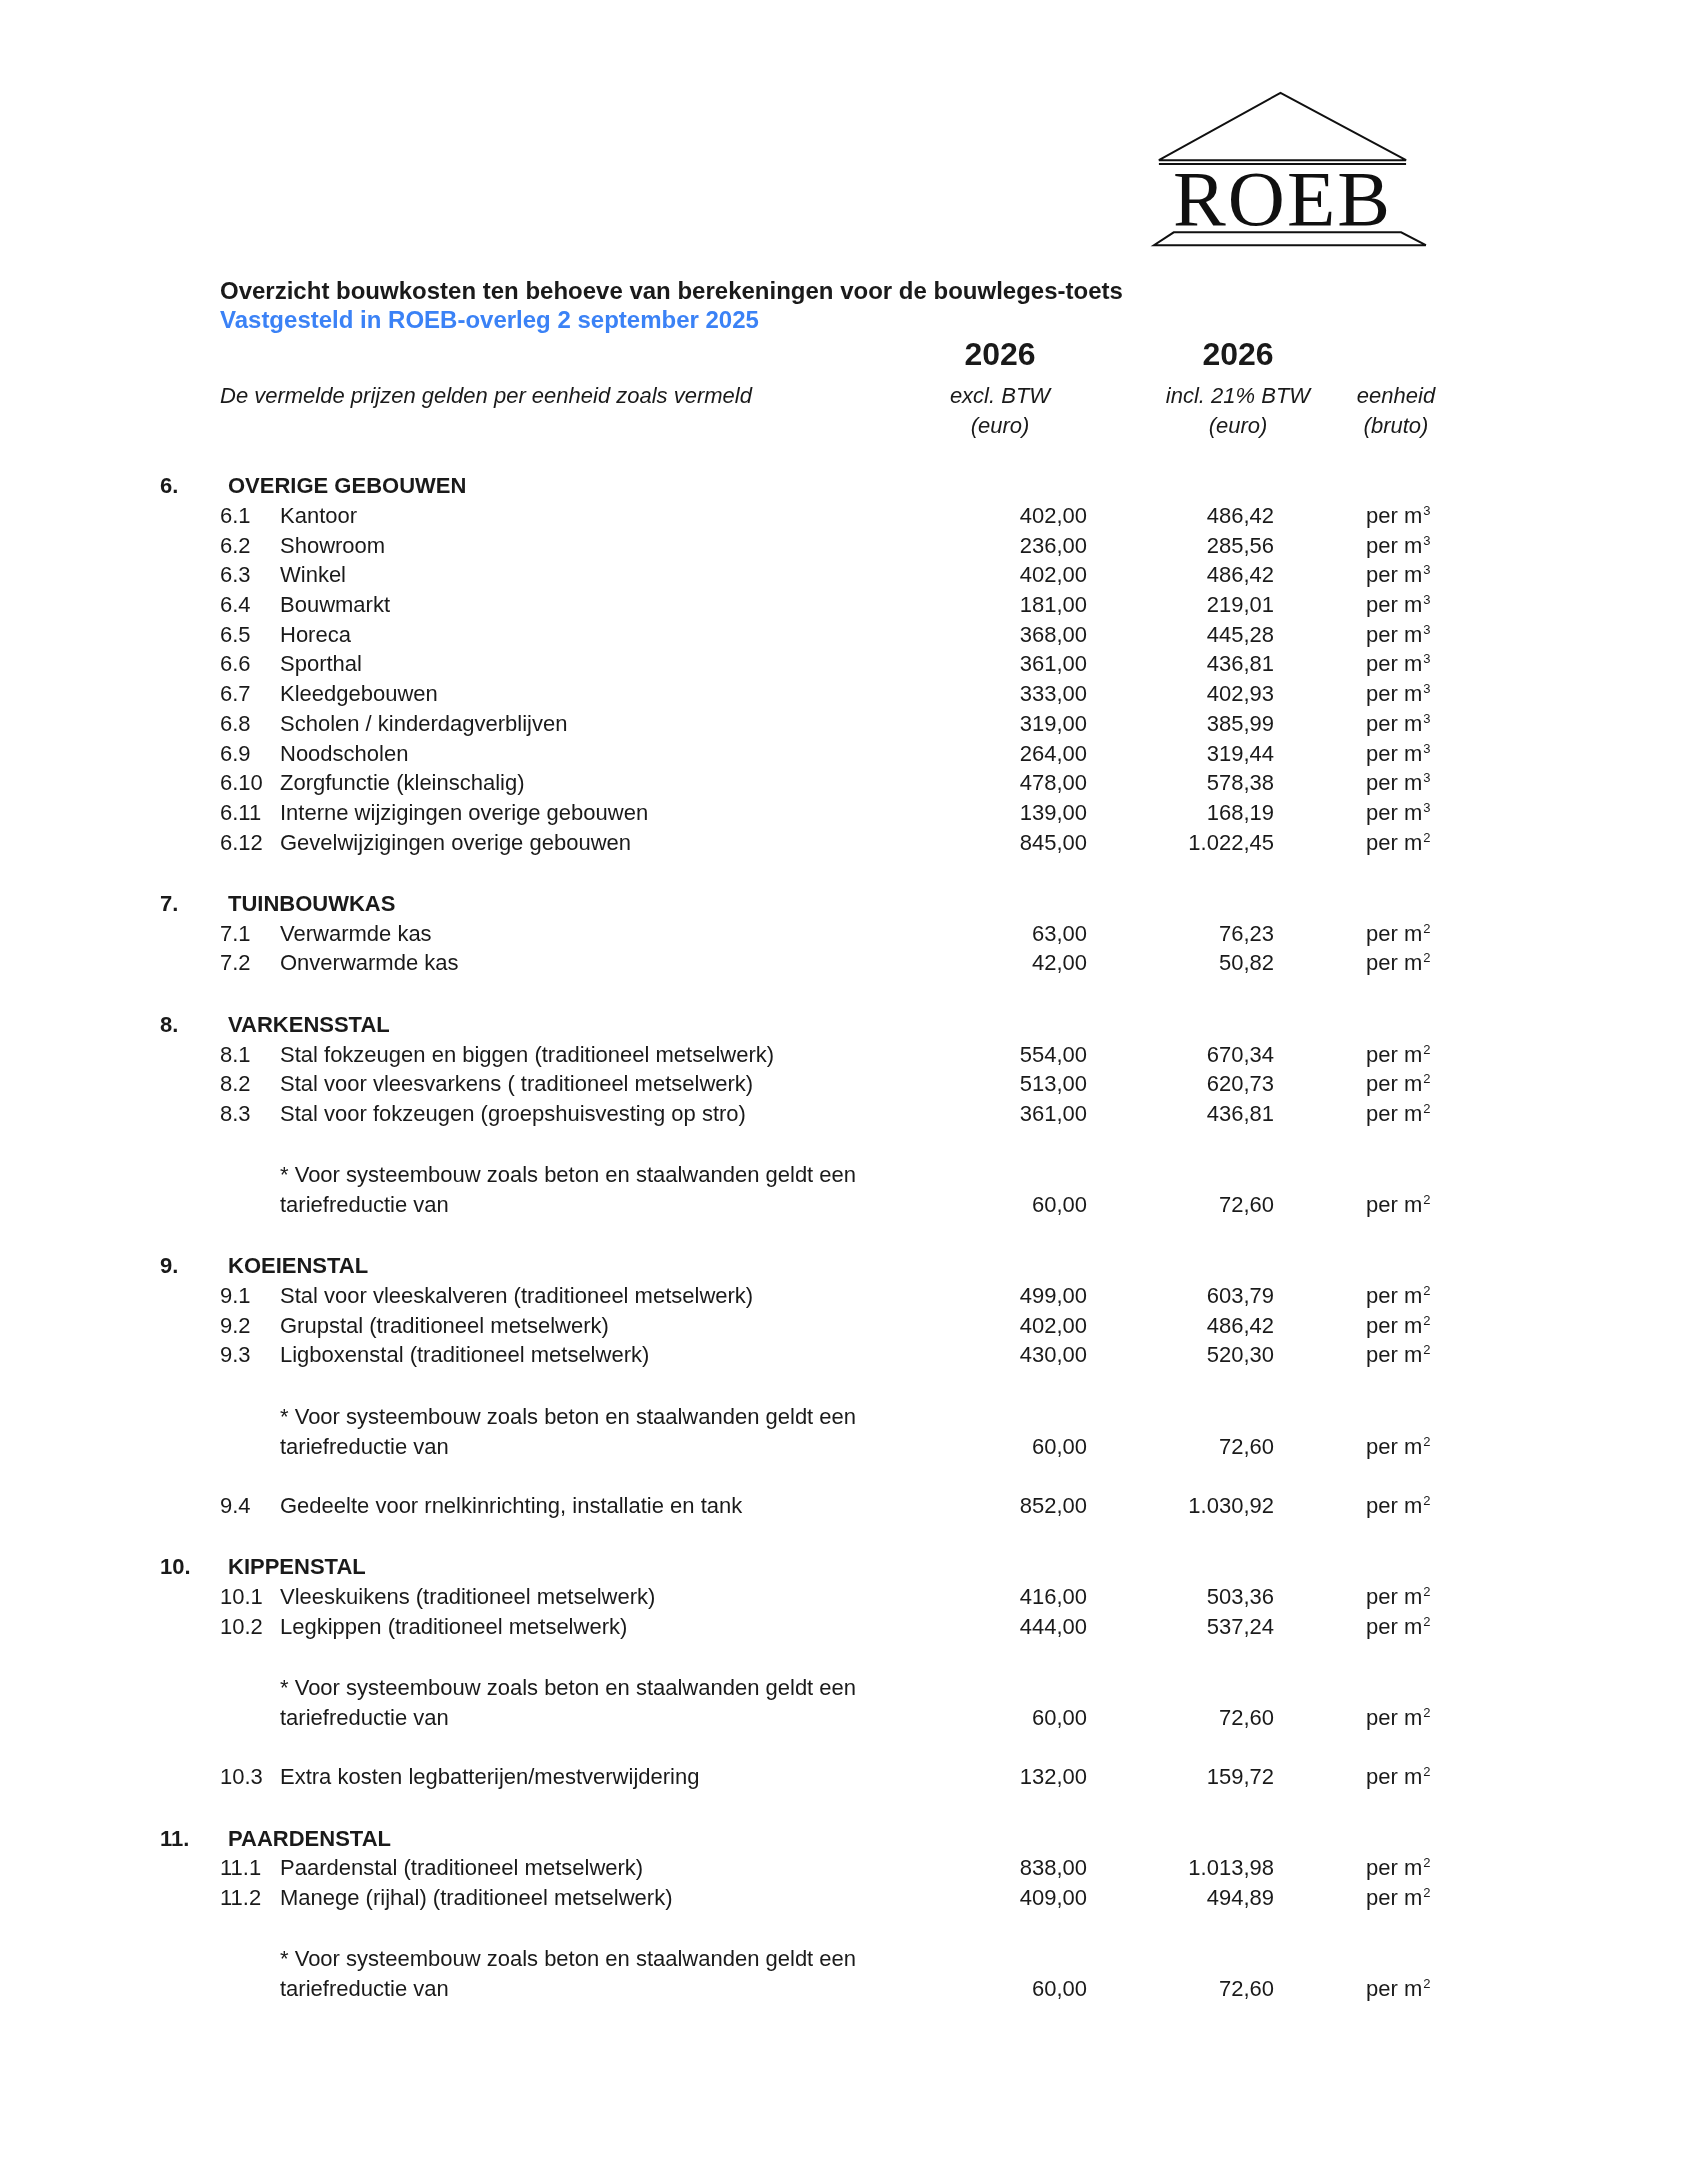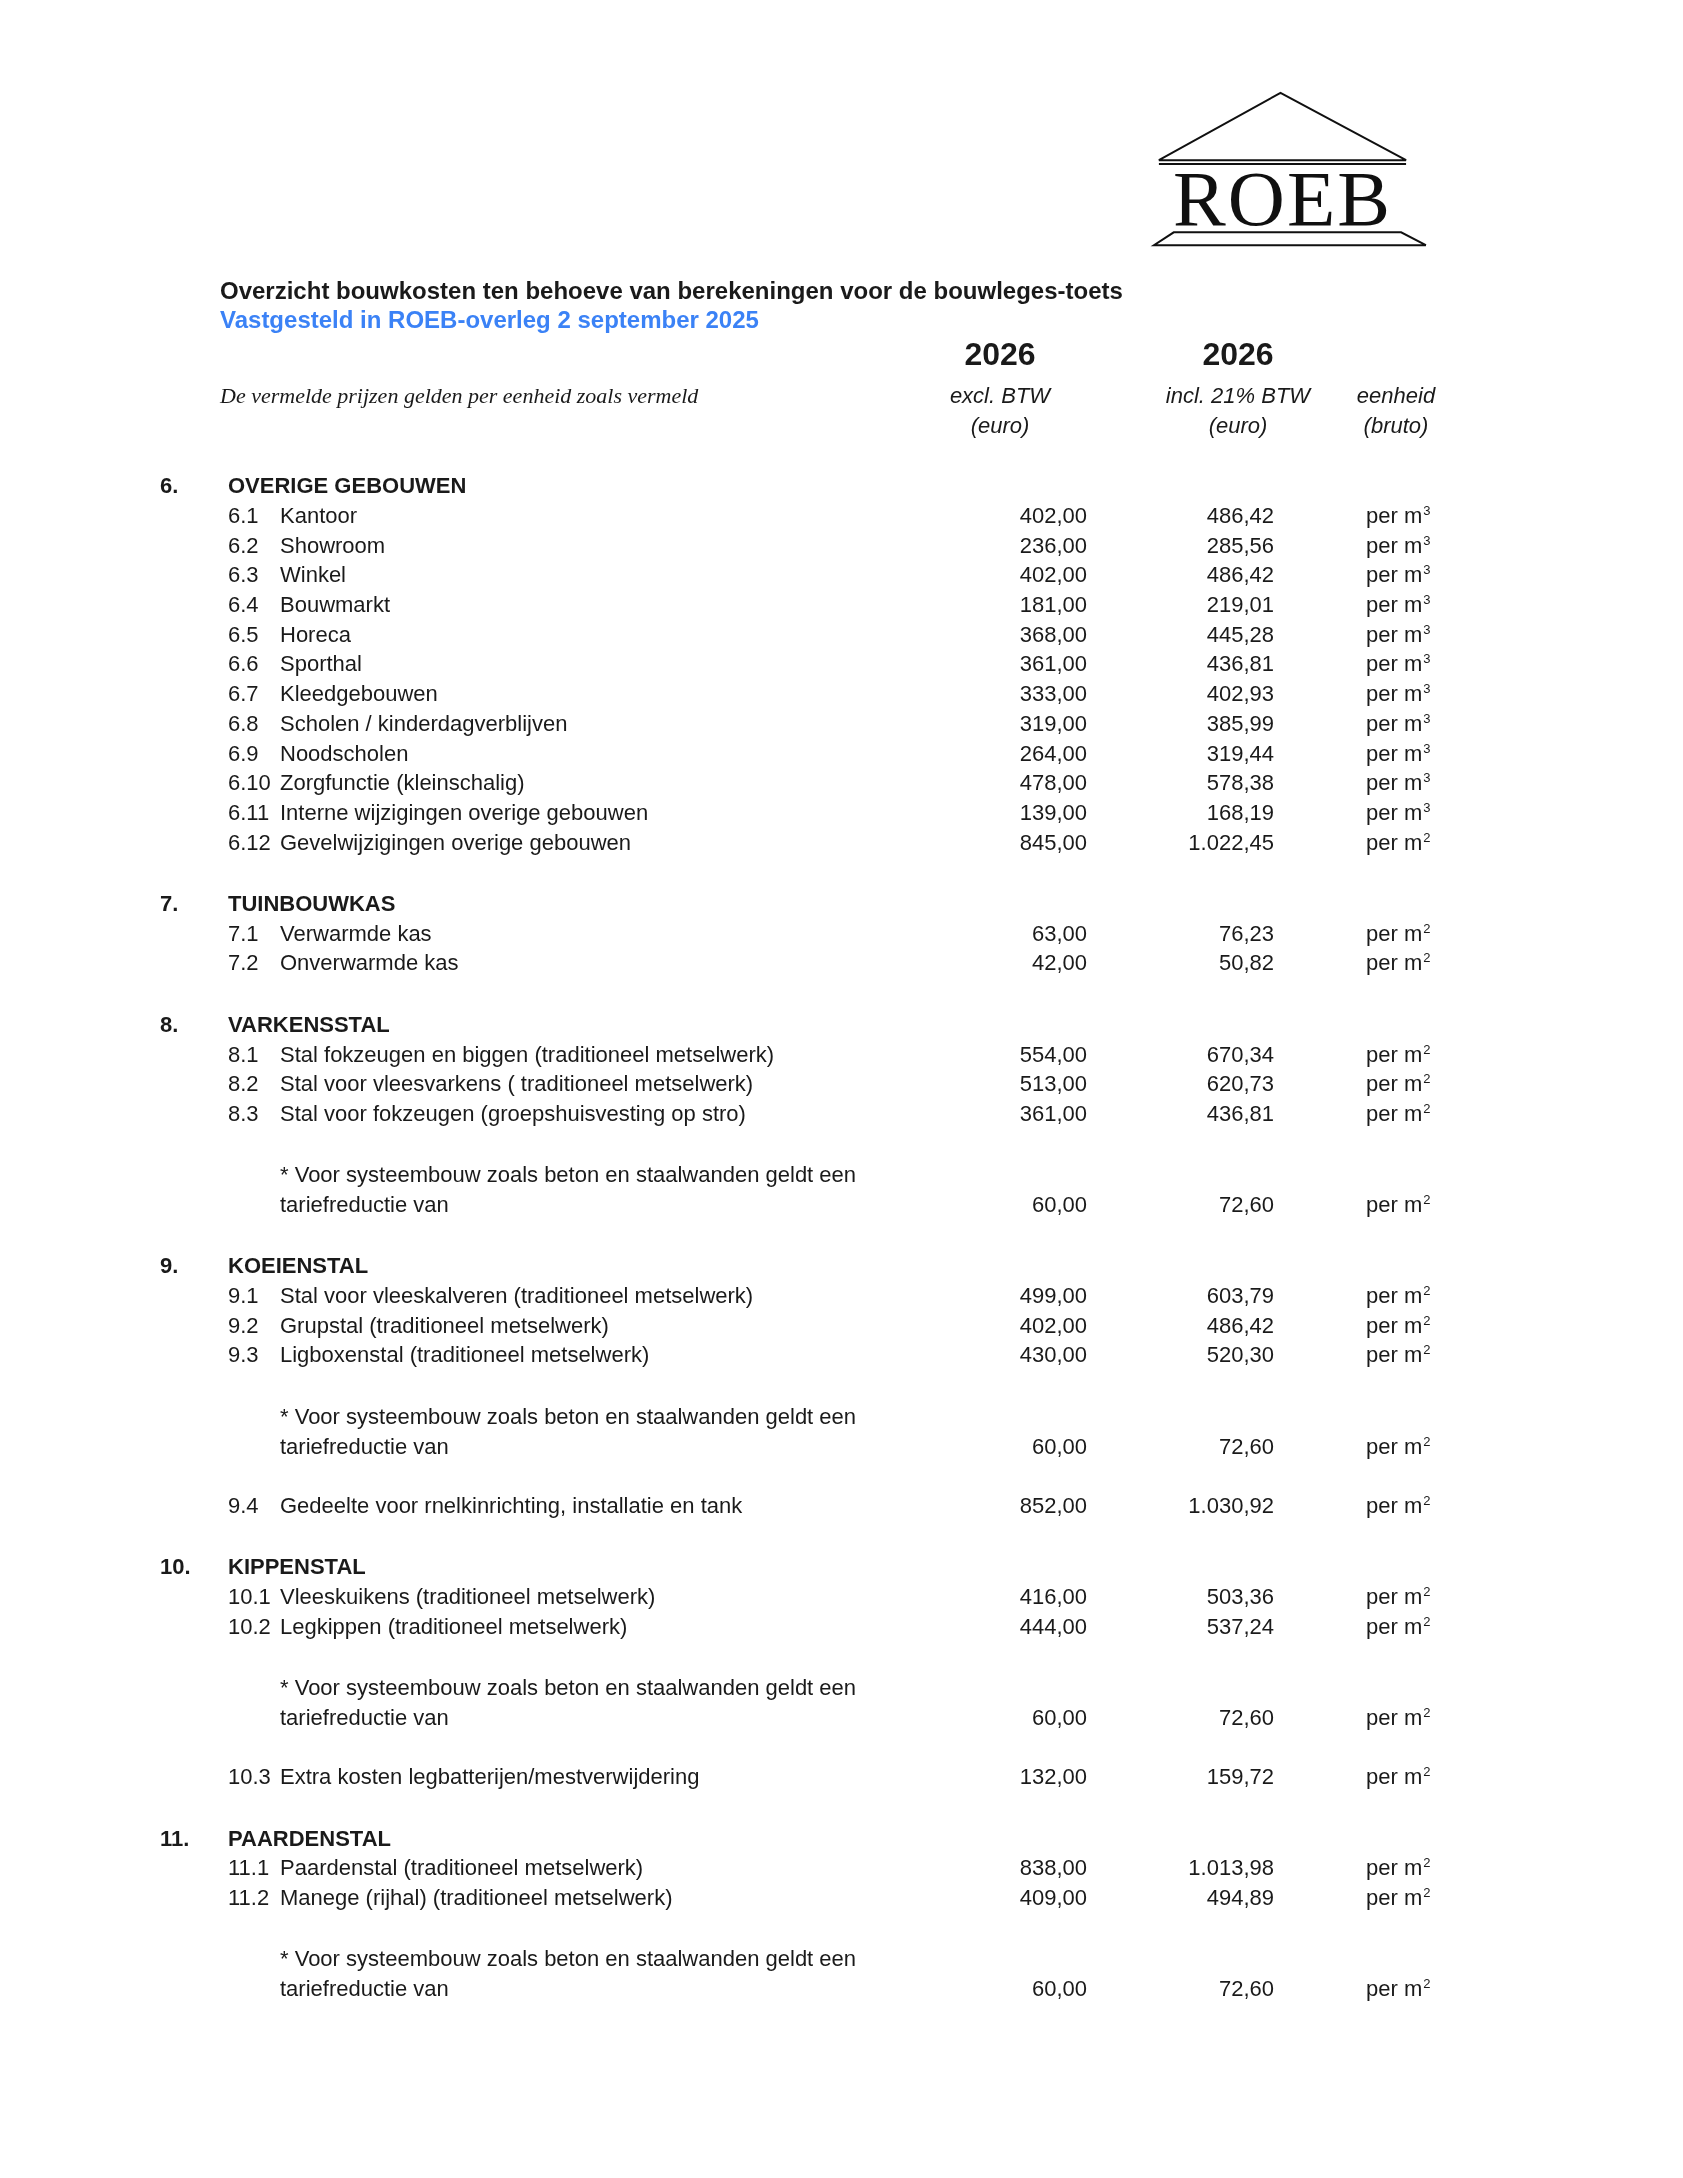--- a/index.html
+++ b/index.html
@@ -18,30 +18,30 @@
   .logo-svg { position:absolute; left:1135px; top:85px; }
   .logo-roeb-text { font-family:"Liberation Serif", serif; font-size:80px; fill:#101010; letter-spacing:2px; }
   
   .doc-title    { position:absolute; left:220px; top:277px; font-size:24px; font-weight:bold; white-space:nowrap; }
   .doc-subtitle { position:absolute; left:220px; top:306px; font-size:24px; font-weight:bold; white-space:nowrap; }
   .year-head { position:absolute; top:336px; font-size:32px; font-weight:bold; text-align:center; }
   .year-excl { left:901px;  width:198px; }
   .year-incl { left:1129px; width:218px; }
   .col-head { position:absolute; font-size:22px; font-style:italic; text-align:center; white-space:nowrap; }
   .row1 { top:383px; } .row2 { top:413px; }
-  .h-note { left:220px; text-align:right;font-family:Liberation Serif, serif; }
+  .h-note { left:220px; text-align:right; }
   .h-excl { left:901px;  width:198px; }
   .h-incl { left:1129px; width:218px; }
   .h-unit { left:1307px; width:178px; }
   
   .t-row { position:absolute; left:0; width:1683px; height:30px; font-size:22px; }
   .t-row span { position:absolute; top:0; white-space:nowrap; }
   .sec-num   { left:160px; font-weight:bold; }
   .sec-title { left:228px; font-weight:bold; }
-  .row-num   { left:228px; }
+  .row-num   { left:220px; }
   .row-label { left:280px; }
   .cell-excl { left:889px;  width:198px; text-align:right; }
   .cell-incl { left:1076px; width:198px; text-align:right; }
   .cell-unit { left:1366px; }
   .sup { font-size:13px; vertical-align:8px; margin-left:1px; }
 </style>
 </head>
 <body>
 
 <div class="page">

